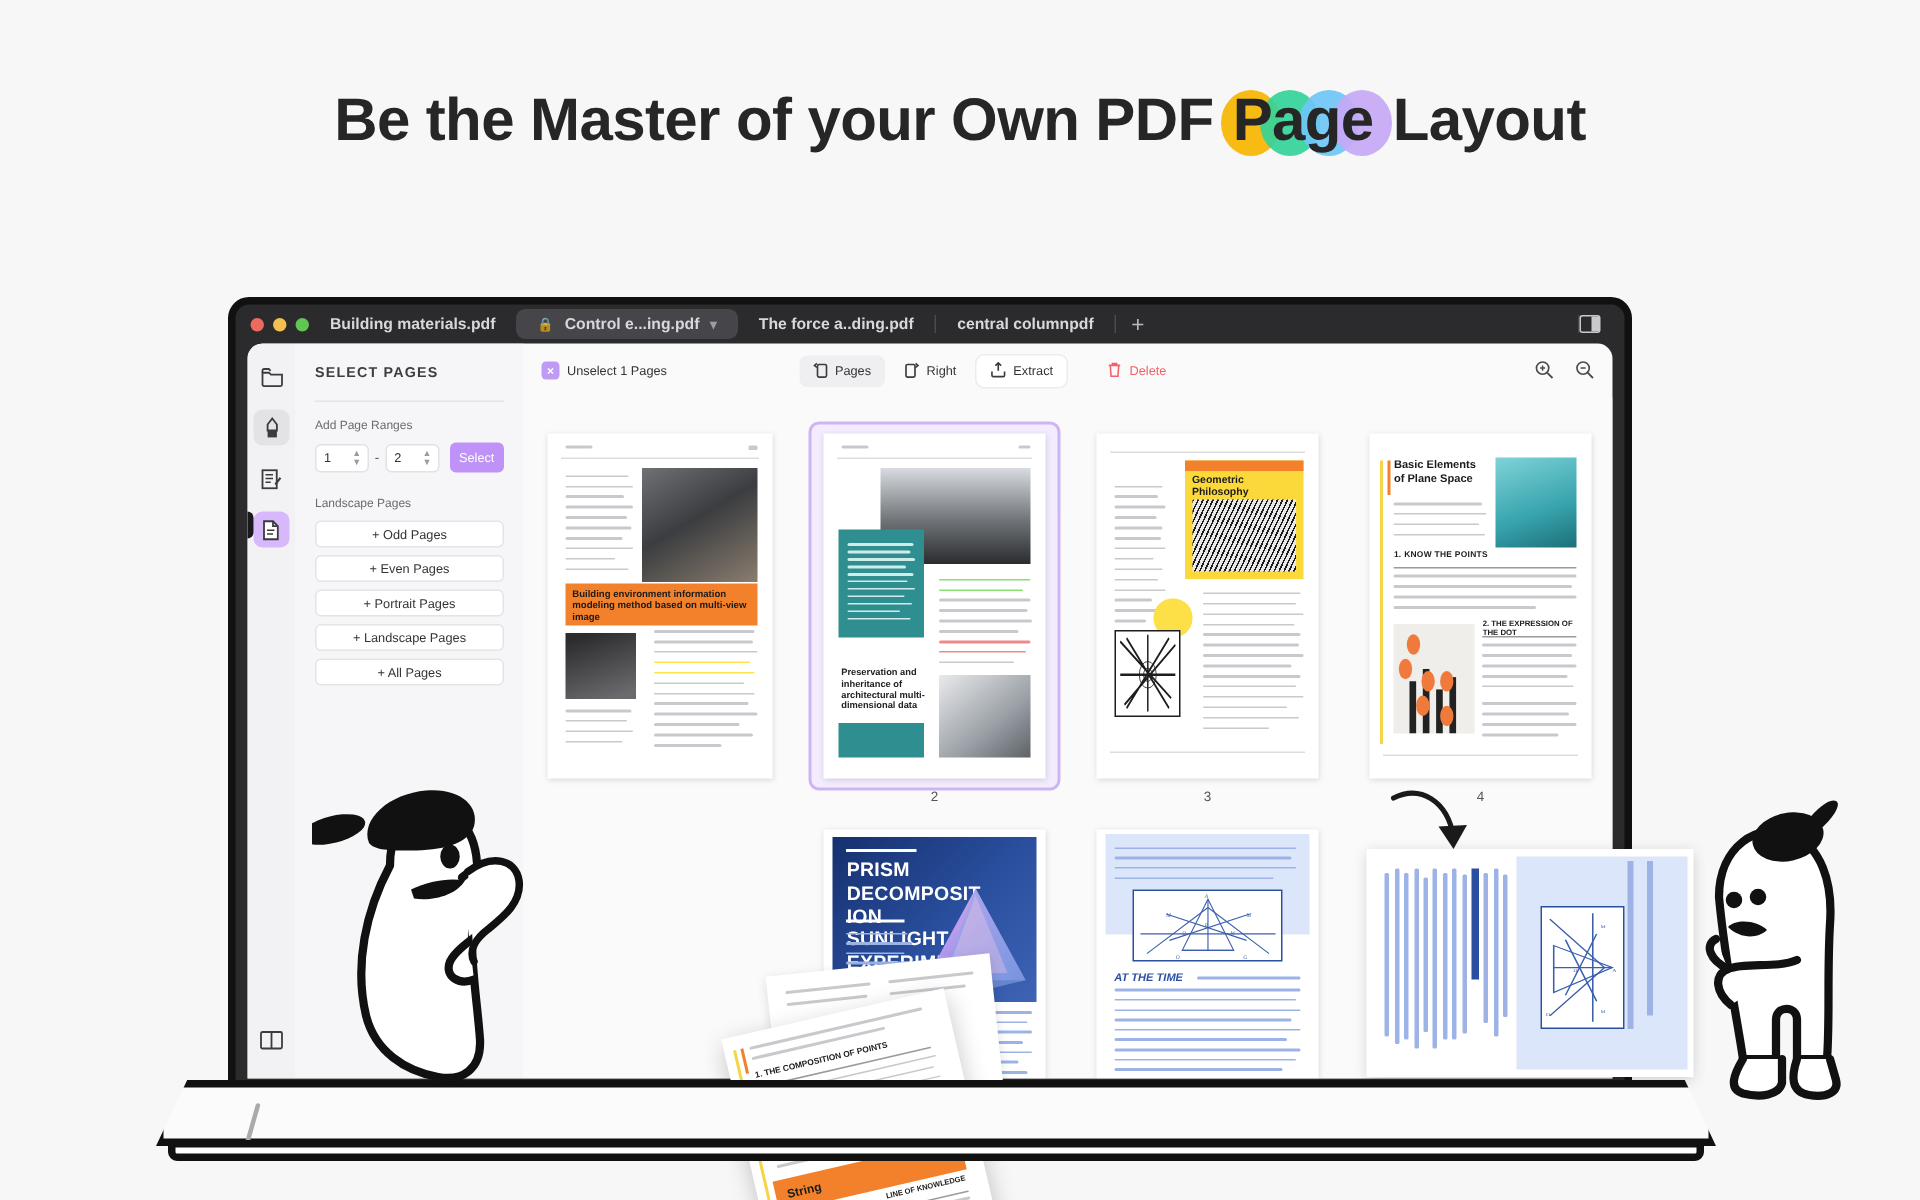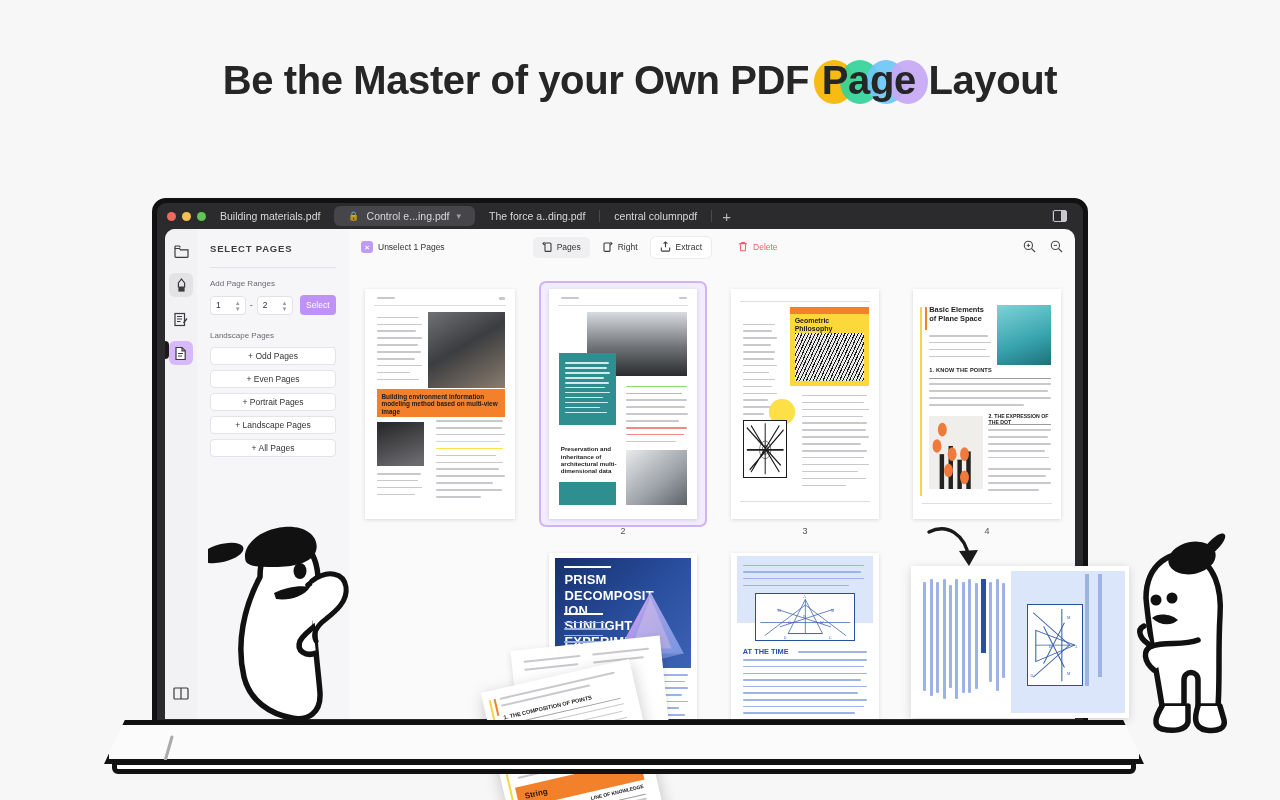--- a/index.html
+++ b/index.html
@@ -59,21 +59,21 @@
   }
 
   
   .titlebar {
     position: absolute; left: 0; top: 0; width: 926px; height: 26px;
     display: flex; align-items: center; color: #d8d8da; font-size: 10.5px;
   }
   .traffic { display: flex; gap: 6px; padding-left: 10px; }
   .dot { width: 9px; height: 9px; border-radius: 50%; }
   .dot.r { background: #ed6a5e; } .dot.y { background: #f4bf4f; } .dot.g { background: #61c554; }
-  .tab { display: flex; align-items: center; gap: 7px; padding: 4px 14px; border-radius: 6px; white-space: nowrap; }
+  .tab { display: flex; align-items: center; gap: 7px; padding: 4px 14px; border-radius: 6px; white-space: nowrap; font-weight: bold; }
   .tab.active { background: #45454a; }
   .tab-lock { font-size: 9px; opacity: .75; }
   .tab-caret { font-size: 9px; opacity: .6; }
   .tab-sep { width: 1px; height: 12px; background: #4a4a4e; }
   .tab-plus { font-size: 15px; color: #b9b9bd; padding: 0 10px; cursor: default; }
   .titlebar .spacer { flex: 1; }
   .split-icon { width: 14px; height: 12px; border: 1.3px solid #c9c9cd; border-radius: 2px; position: relative; margin-right: 16px; }
   .split-icon:after { content: ""; position: absolute; right: 0; top: 0; bottom: 0; width: 5px; background: #c9c9cd; }
 
   
@@ -598,21 +598,21 @@
                 <div class="tline blue" style="left:6%;top:77%;width:86%"></div>
               <div class="tline blue" style="left:6%;top:81%;width:88%"></div>
                 <div class="tline blue" style="left:6%;top:85%;width:84%"></div>
               <div class="tline blue" style="left:6%;top:89%;width:88%"></div>
                 <div class="tline blue" style="left:6%;top:93%;width:82%"></div>
               <div class="tline blue" style="left:6%;top:97%;width:86%"></div>
             </div>
           </div>
         </div>
 
-        <div class="thumb" style="left:382px; top:288px; width:148px; height:166px;">
+        <div class="thumb" style="left:382px; top:288px; width:148px; height:166px;font-style:italic;">
           <div class="pg">
             <div style="position:absolute;left:4%;top:2%;width:92%;height:40%;background:#dbe6fb;"></div>
             <div>
               <div class="tline blue" style="left:8%;top:7%;width:82%"></div>
                 <div class="tline blue" style="left:8%;top:11%;width:80%"></div>
               <div class="tline blue" style="left:8%;top:15%;width:82%"></div>
                 <div class="tline blue" style="left:8%;top:19%;width:72%"></div>
             </div>
             <div style="position:absolute;left:16%;top:24%;width:68%;height:29%;background:#fff;border:1.3px solid #2b4fa0;">
               <svg width="100%" height="100%" viewBox="0 0 92 42" preserveAspectRatio="none">

